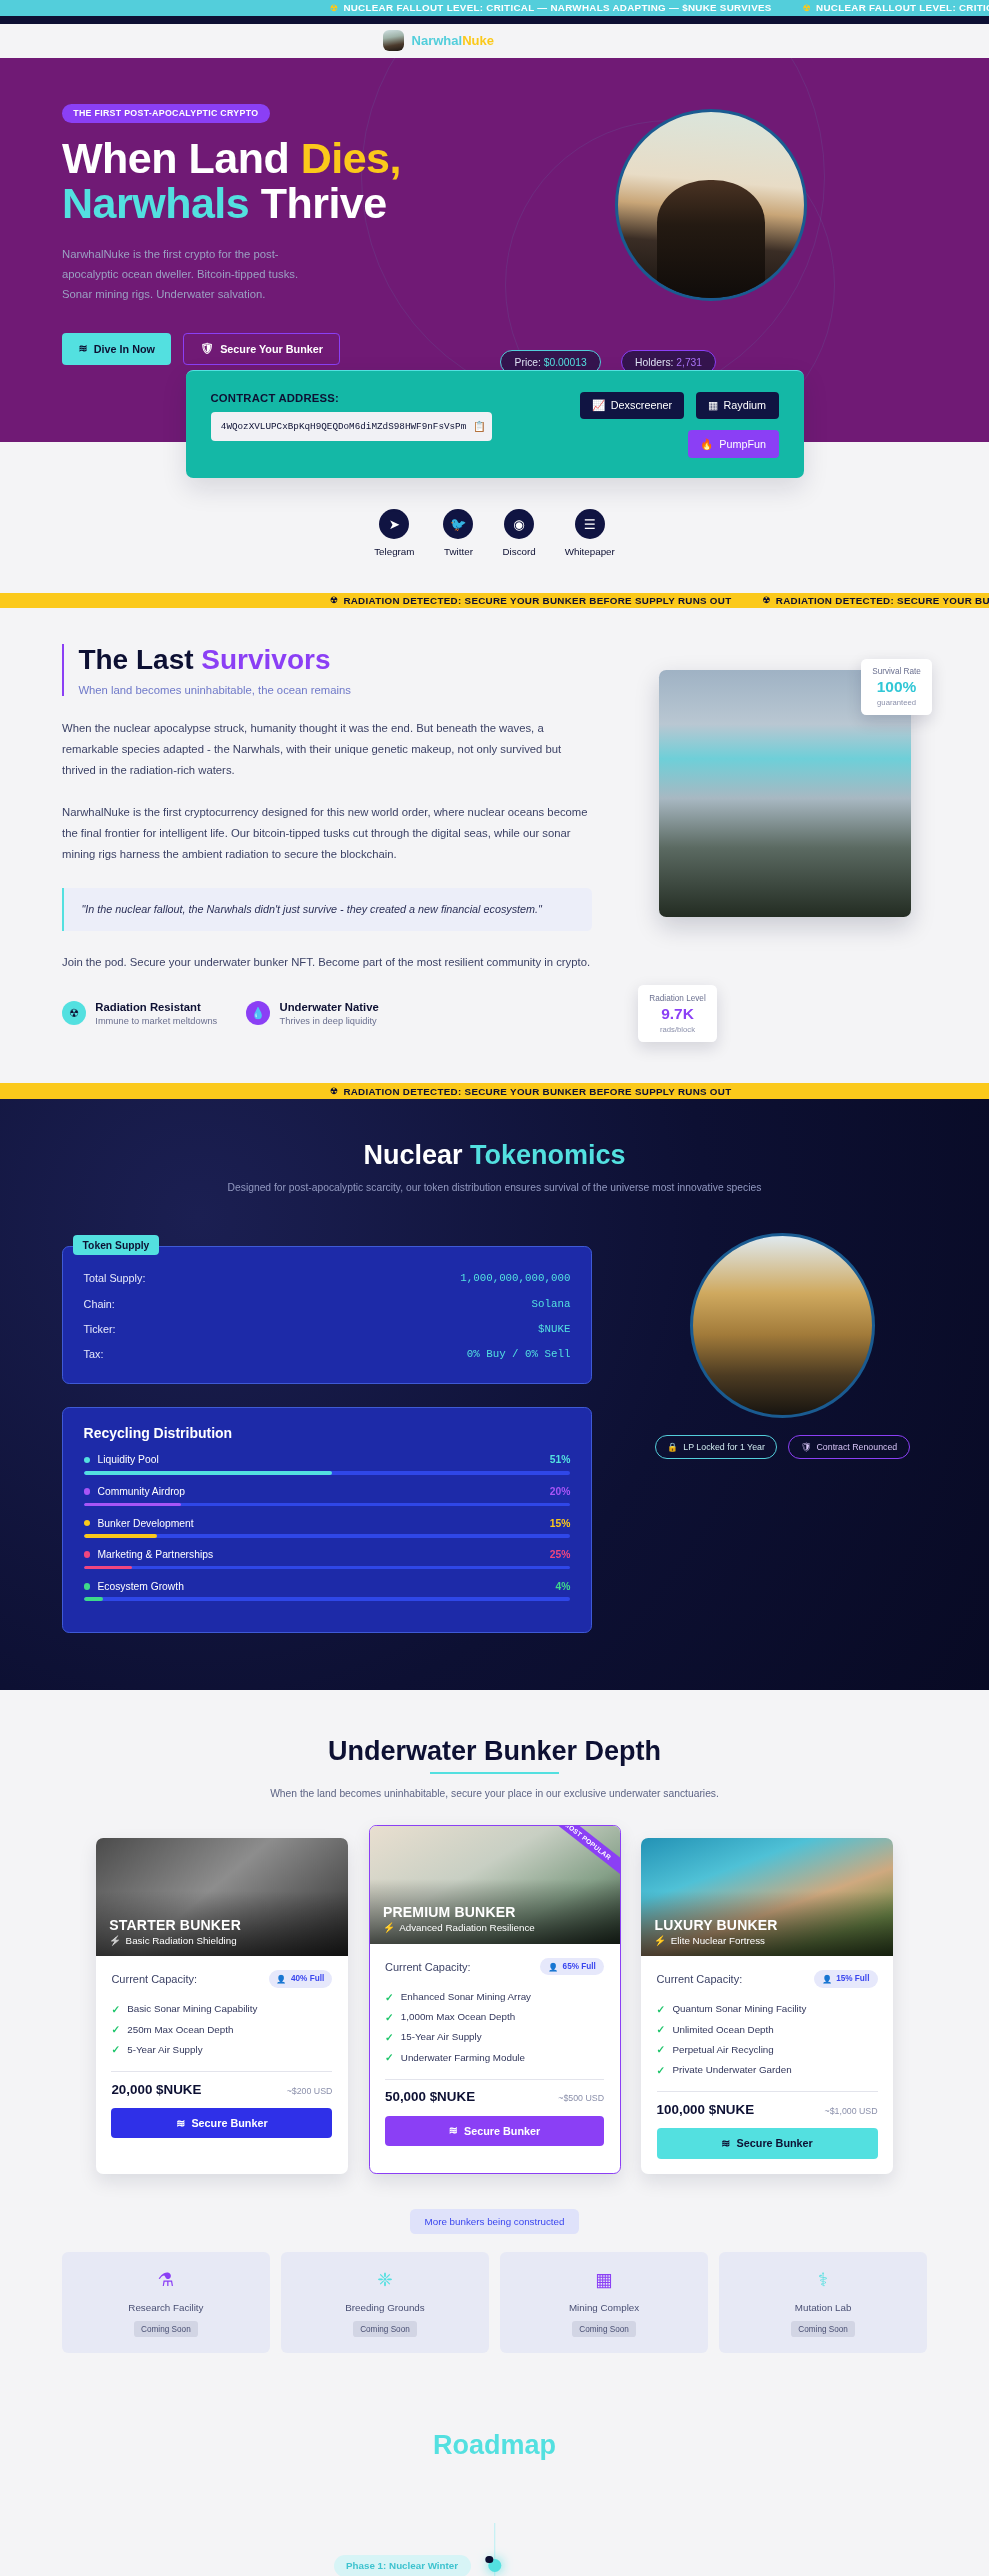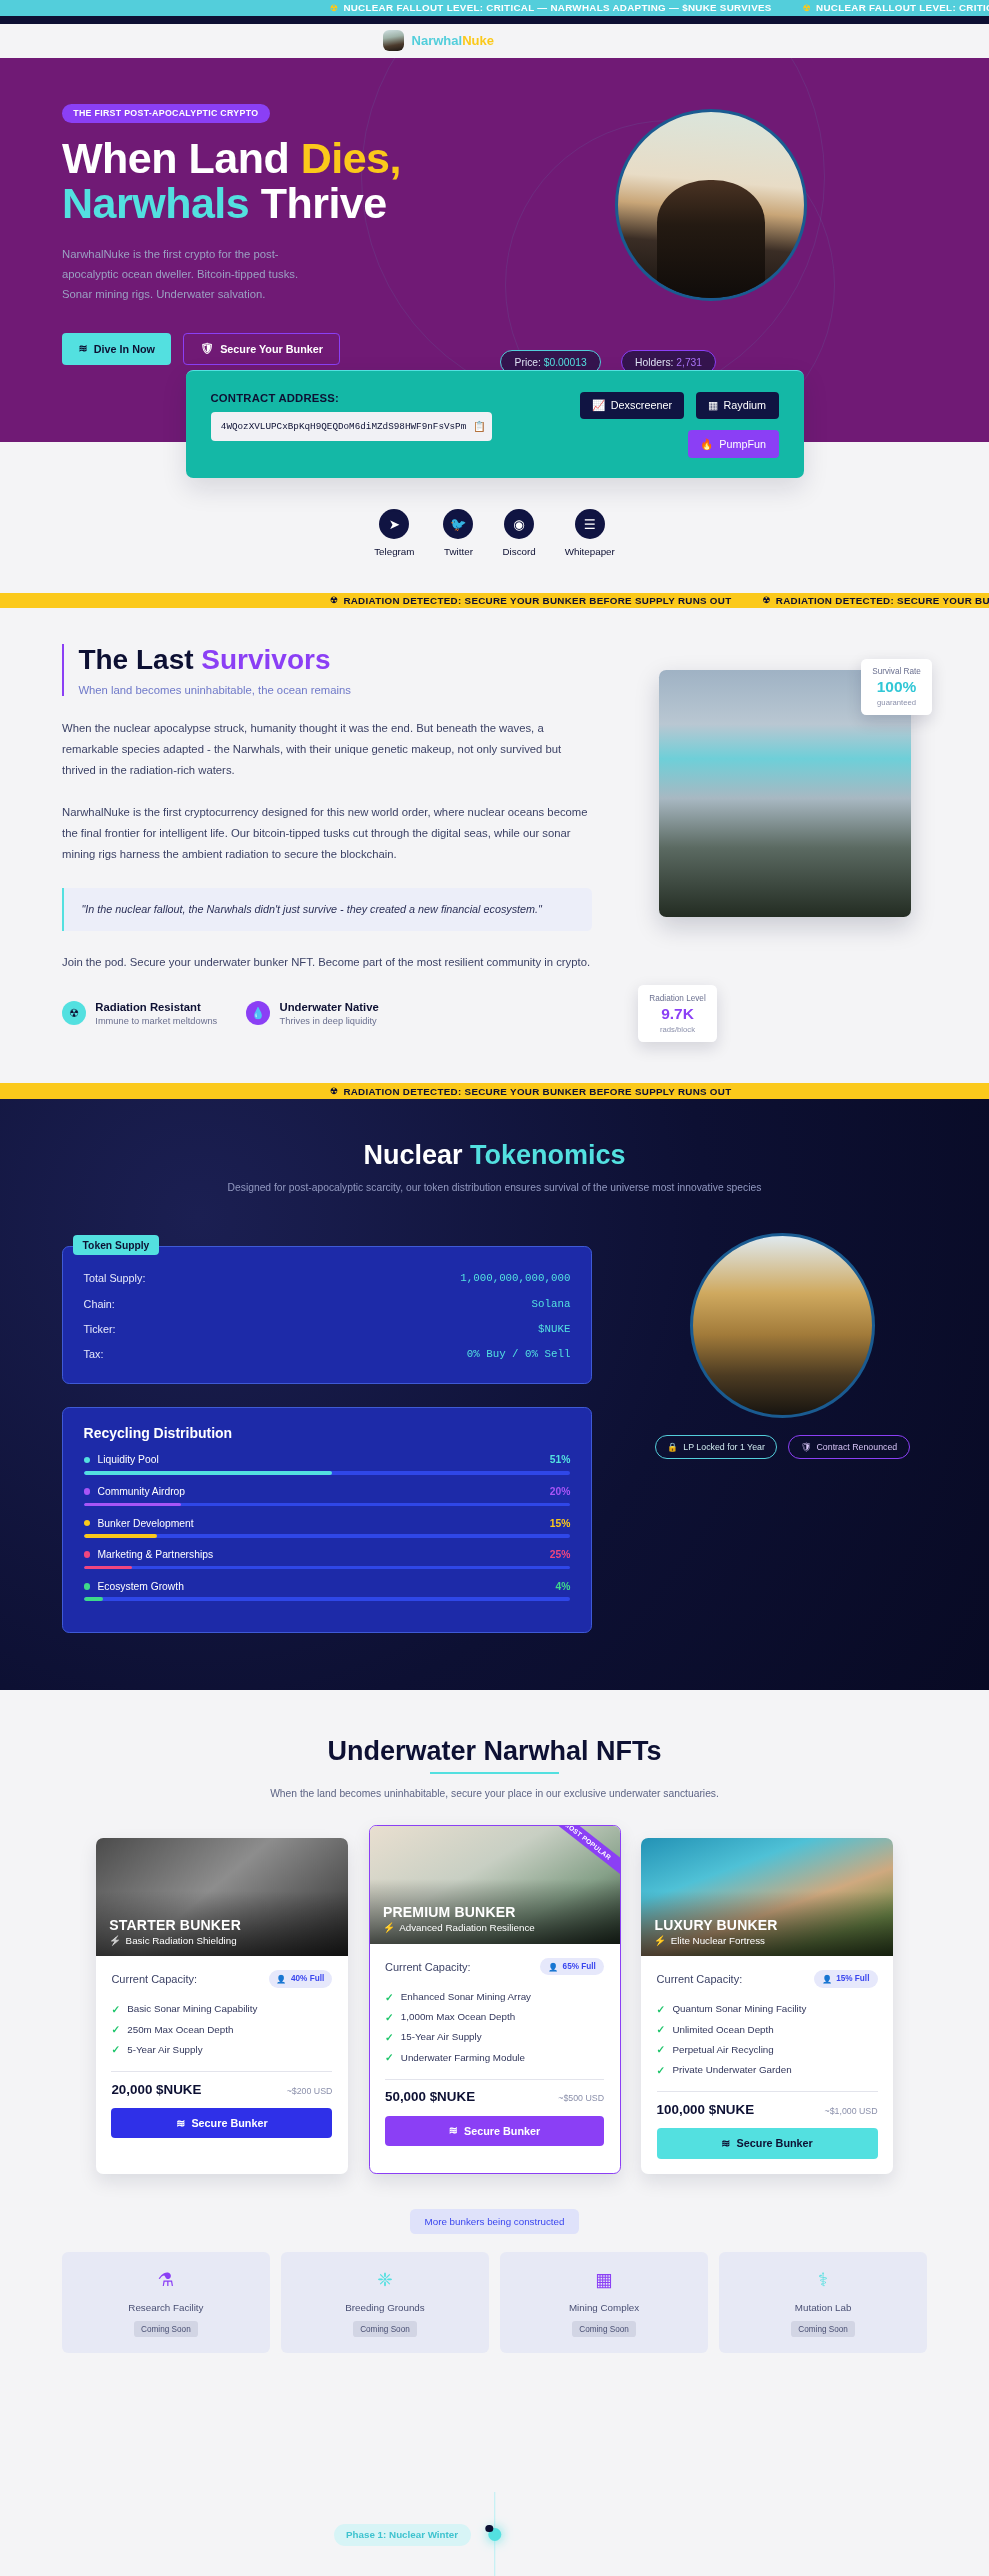--- a/index.html
+++ b/index.html
@@ -606,21 +606,21 @@
           <span>🛡</span>
           <span>Contract Renounced</span>
         </span>
       </div>
     </div>
   </div>
 </section>
 
 <section class="nfts">
   <div class="sec-head">
-    <h2>Underwater Narwhal NFTs</h2>
+    <h2>Underwater Bunker Depth</h2>
     <div class="underline"></div>
     <div class="sub">When the land becomes uninhabitable, secure your place in our exclusive underwater sanctuaries.</div>
   </div>
   <div class="nft-grid" id="nft-grid">
       <div class="nft-card">
         <div class="nft-img a">
           <div class="overlay"></div>
           <div class="cap">
             <div class="tt">STARTER BUNKER</div>
             <div class="st">
@@ -765,20 +765,21 @@
   </div>
   <div class="soon-grid" id="soon-grid">
       <div class="soon-card"><div class="ic" style="color:#8b3ff5">⚗</div><div class="nm">Research Facility</div><div class="sb">Coming Soon</div></div>
       <div class="soon-card"><div class="ic" style="color:#53e0e0">❈</div><div class="nm">Breeding Grounds</div><div class="sb">Coming Soon</div></div>
       <div class="soon-card"><div class="ic" style="color:#8b3ff5">▦</div><div class="nm">Mining Complex</div><div class="sb">Coming Soon</div></div>
       <div class="soon-card"><div class="ic" style="color:#53e0e0">⚕</div><div class="nm">Mutation Lab</div><div class="sb">Coming Soon</div></div>
     </div>
 </section>
 
 <section class="roadmap">
+  <div class="rm-title">Roadmap</div>
   <div class="rm-timeline">
     <div class="rm-line"></div>
     <div id="rm-rows">
         <div class="rm-row">
           <div class="rm-dot" style="background:#53e0e0;box-shadow:0 0 11.3px #53e0e0"></div>
           <div class="rm-tag left" style="background:#d7f4f6;color:#3ec3cf">Phase 1: Nuclear Winter</div>
         </div>
       </div>
   </div>
 </section>

